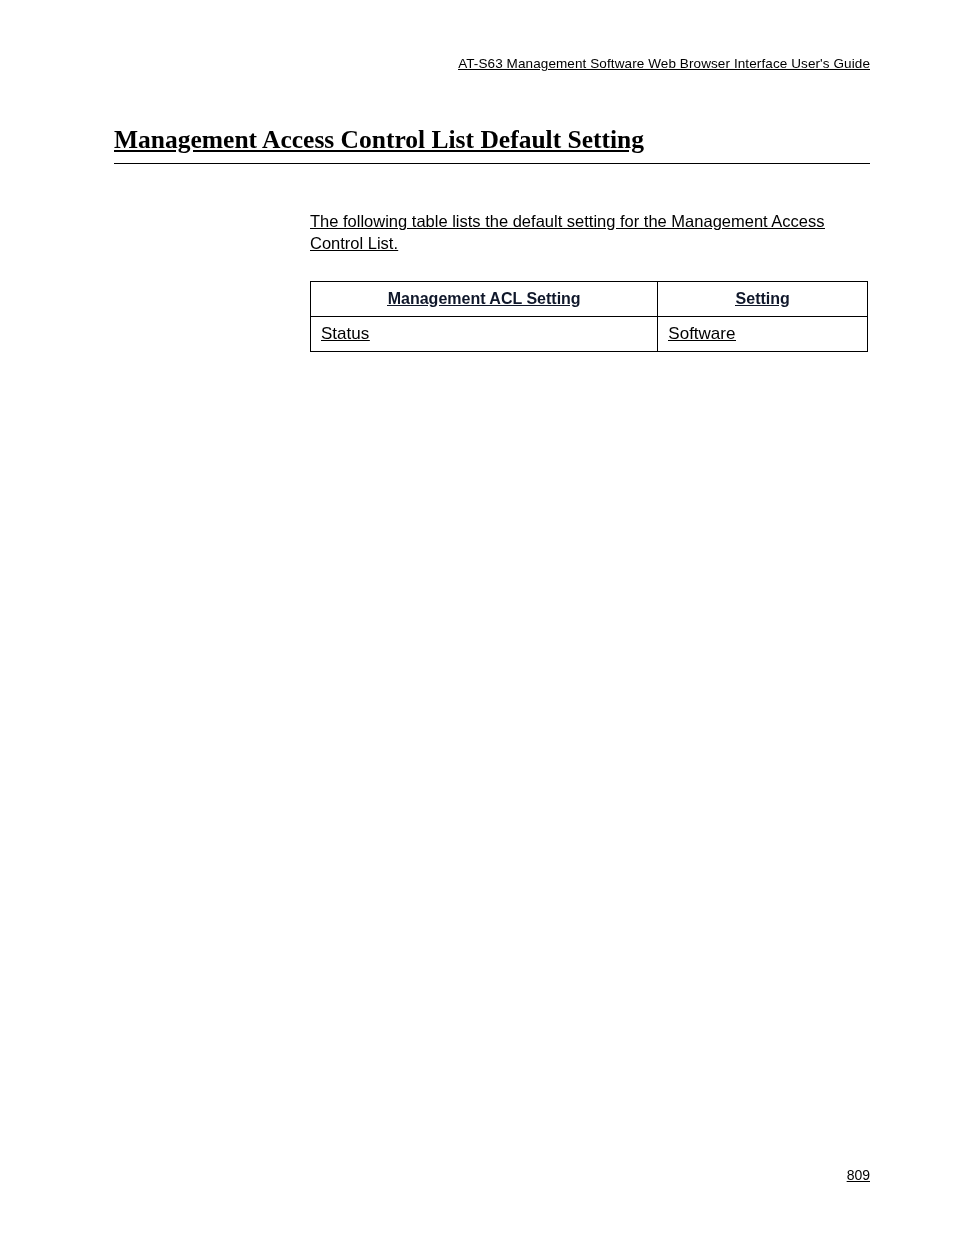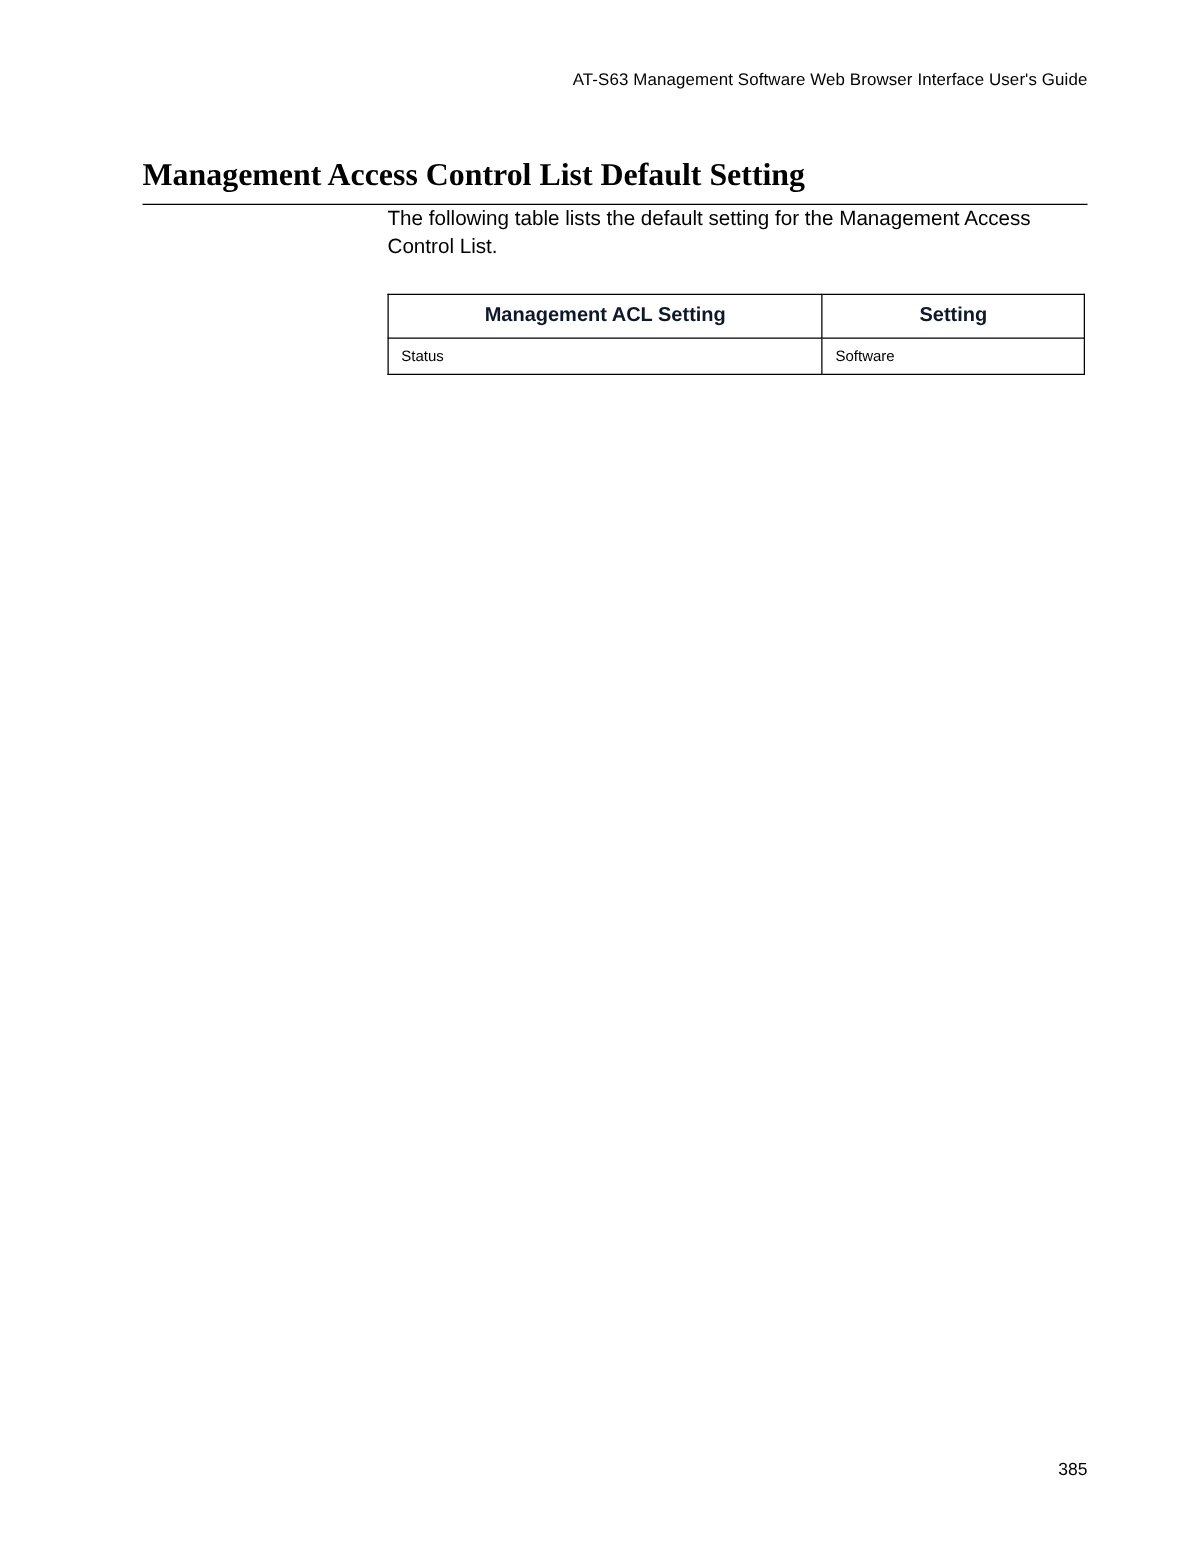--- a/index.html
+++ b/index.html
@@ -1,18 +1,19 @@
 <!DOCTYPE html>
 <html><head>
   <meta charset="utf-8">
   <style>
     * {
       margin: 0;
       padding: 0;
       box-sizing: border-box;
+      text-decoration: underline;
     }
     body {
       width: 954px;
       height: 1235px;
       background: #ffffff;
       font-family: Arial, Helvetica, sans-serif;
       position: relative;
     }
     .page {
       width: 100%;
@@ -27,20 +28,21 @@
       margin-bottom: 54px;
       letter-spacing: 0.1px;
     }
     .section-heading {
       font-family: "Times New Roman", Times, serif;
       font-size: 25.5px;
       font-weight: bold;
       color: #000;
       border-bottom: 1.5px solid #000;
       padding-bottom: 8px;
+      margin-bottom: 46px;
     }
     .content-block {
       margin-left: 196px;
     }
     .intro-text {
       font-size: 16.5px;
       color: #000;
       line-height: 1.35;
       margin-bottom: 26px;
     }
@@ -54,21 +56,21 @@
       padding: 8px 10px;
       font-size: 16px;
       font-weight: bold;
       text-align: center;
       background: #fff;
       color: #0f172a;
     }
     .settings-table td {
       border: 1.5px solid #000;
       padding: 7px 10px;
-      font-size: 12px;
+      font-size: 17px;
       text-align: left;
       color: #000;
       position: relative;
     }
     .col-setting {
       width: 348px;
     }
     .col-default {
       width: 210px;
     }
@@ -100,14 +102,14 @@
       </thead>
       <tbody>
         <tr>
           <td>Status</td>
           <td>Software</td>
         </tr>
       </tbody>
     </table>
   </div>
 
-  <div class="page-number">385</div>
+  <div class="page-number">809</div>
 </div>
 
 </body></html>

